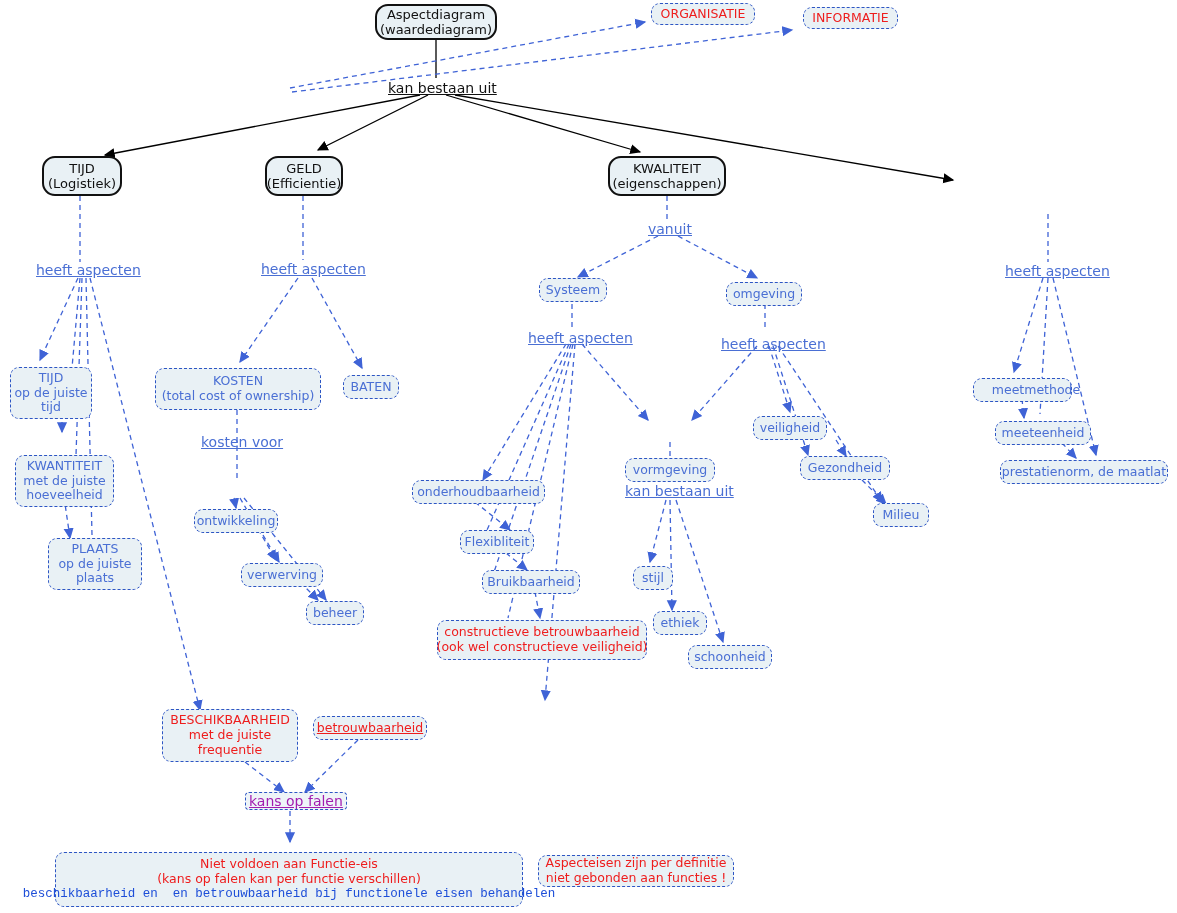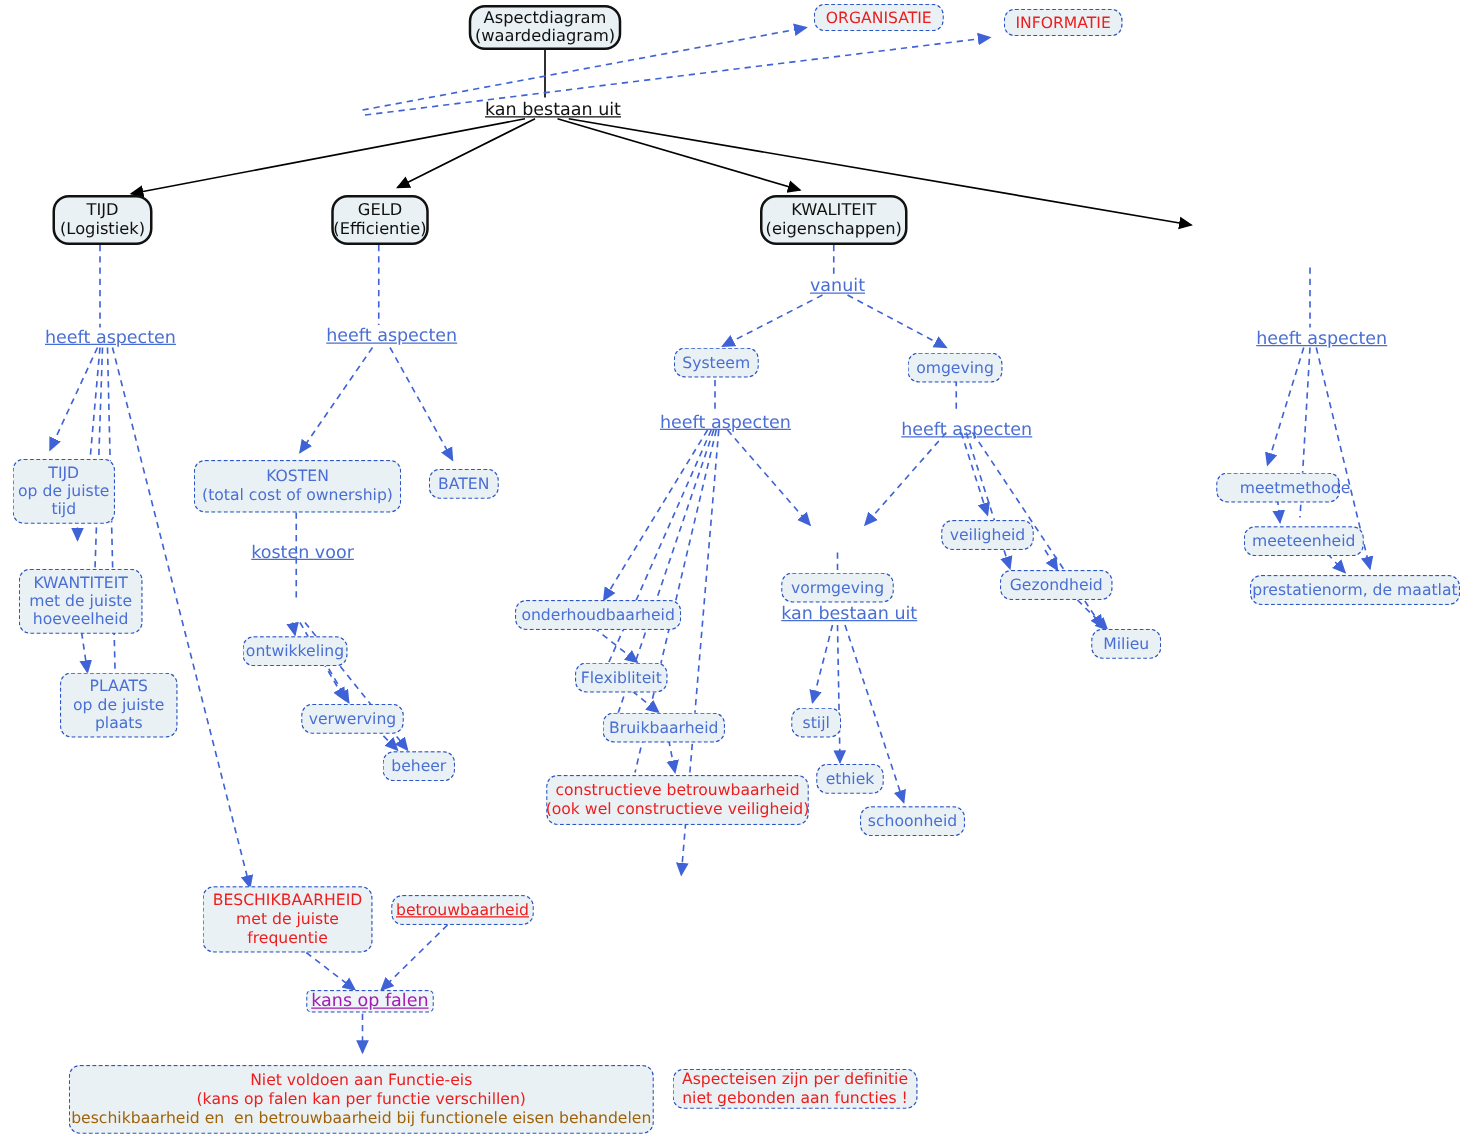--- a/index.html
+++ b/index.html
@@ -184,21 +184,21 @@
 
   <div class="node red" style="left:162px;top:709px;width:136px;height:53px;">BESCHIKBAARHEID
 met de juiste
 frequentie</div>
 
   <div class="node red" style="left:313px;top:716px;width:114px;height:24px;text-decoration:underline;">betrouwbaarheid</div>
 
   <div class="node" style="left:55px;top:852px;width:468px;height:55px;flex-direction:column;">
     <span class="ln1" style="color:#ee1d1d;">Niet voldoen aan Functie-eis</span>
     <span class="ln2" style="color:#ee1d1d;">(kans op falen kan per functie verschillen)</span>
-    <span class="ln3" style="color:#a16207;">beschikbaarheid en  en betrouwbaarheid bij functionele eisen behandelen</span>
+    <span class="ln3" style="color:#1d4ed8;font-family:Liberation Mono, monospace;">beschikbaarheid en  en betrouwbaarheid bij functionele eisen behandelen</span>
   </div>
 
   <div class="node red" style="left:538px;top:855px;width:196px;height:32px;">Aspecteisen zijn per definitie
 niet gebonden aan functies !</div>
 
   <div class="lbl black" style="left:388px;top:80px;">kan bestaan uit</div>
 
   <div class="lbl" style="left:36px;top:262px;">heeft aspecten</div>
 
   <div class="lbl" style="left:261px;top:261px;">heeft aspecten</div>

